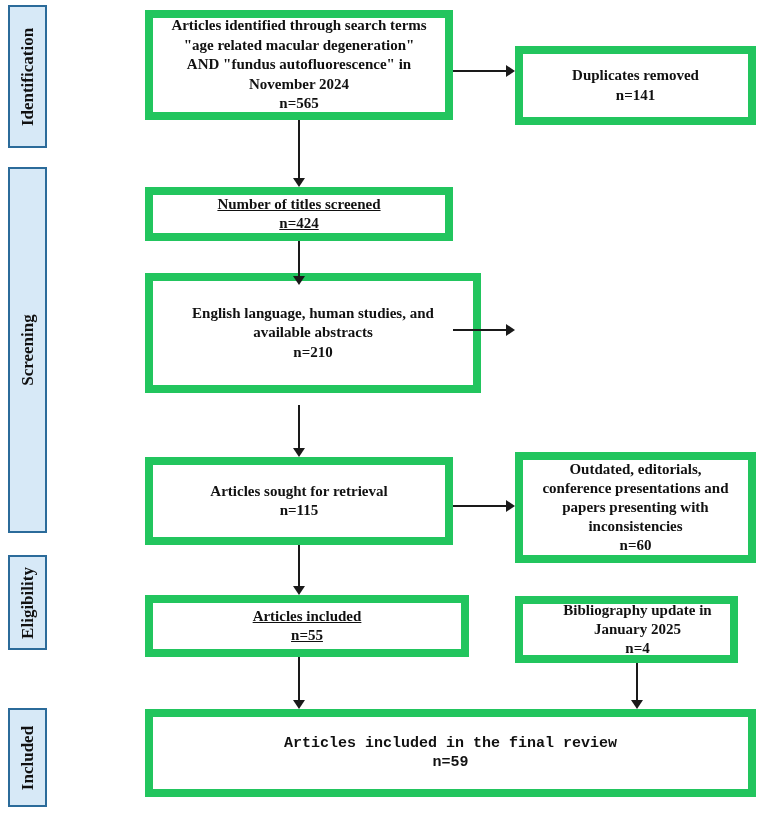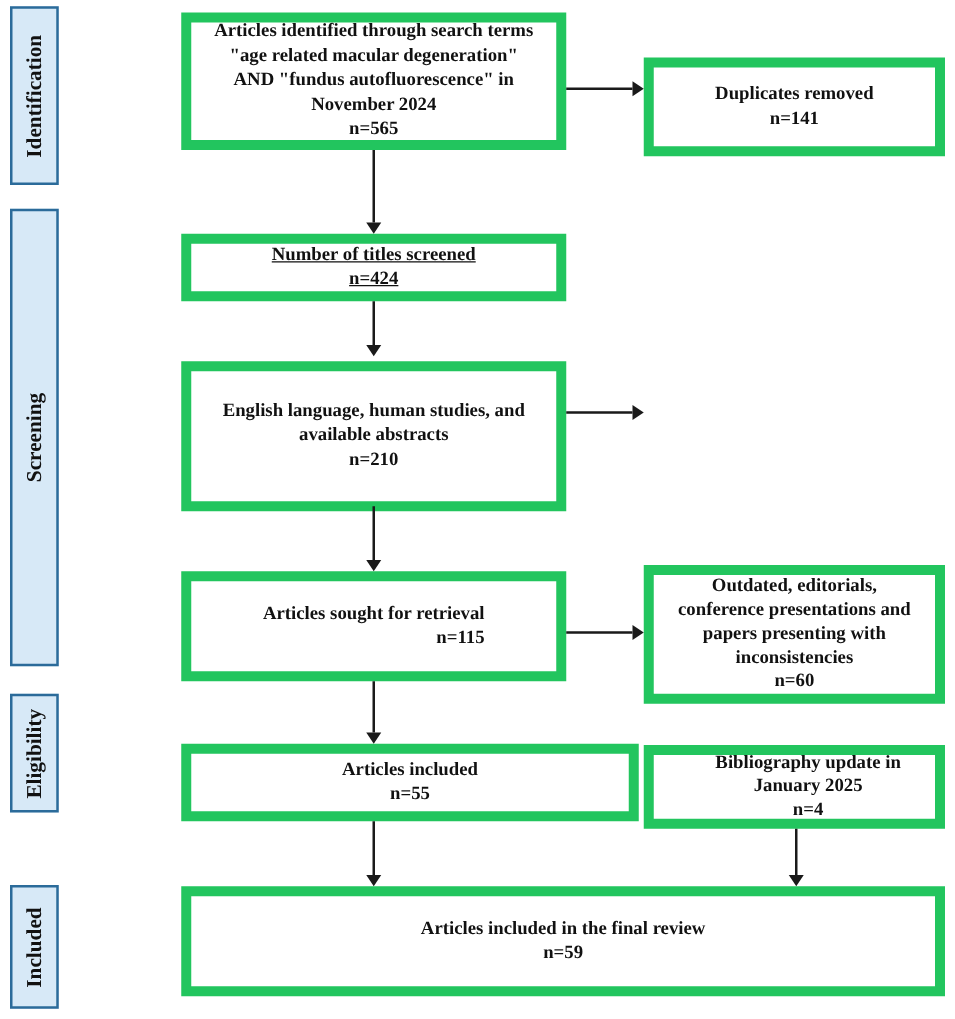--- a/index.html
+++ b/index.html
@@ -61,44 +61,44 @@
 
   <div class="fbox" style="left:145px; top:10px; width:308px; height:110px;">Articles identified through search terms
 "age related macular degeneration"
 AND "fundus autofluorescence" in
 November 2024
 n=565</div>
 
   <div class="fbox" style="left:145px; top:187px; width:308px; height:54px;text-decoration:underline;">Number of titles screened
 n=424</div>
 
-  <div class="fbox" style="left:145px; top:289px; width:308px; height:120px;">English language, human studies, and
+  <div class="fbox" style="left:145px; top:273px; width:336px; height:120px;">English language, human studies, and
 available abstracts
 n=210</div>
 
-  <div class="fbox" style="left:145px; top:457px; width:308px; height:88px;text-align:right;">Articles sought for retrieval
+  <div class="fbox" style="left:145px; top:457px; width:308px; height:88px;">Articles sought for retrieval
 n=115</div>
 
-  <div class="fbox" style="left:145px; top:595px; width:366px; height:62px;">Articles included
+  <div class="fbox" style="left:145px; top:595px; width:324px; height:62px;text-decoration:underline;">Articles included
 n=55</div>
 
-  <div class="fbox" style="left:145px; top:709px; width:611px; height:88px;">Articles included in the final review
+  <div class="fbox" style="left:145px; top:709px; width:611px; height:88px;font-family:Liberation Mono, monospace;">Articles included in the final review
 n=59</div>
 
   <div class="fbox small" style="left:515px; top:33px; width:241px; height:79px;margin-top:13px;">Duplicates removed
 n=141</div>
 
 
   <div class="fbox small" style="left:515px; top:452px; width:241px; height:111px;">Outdated, editorials,
 conference presentations and
 papers presenting with
 inconsistencies
 n=60</div>
 
-  <div class="fbox small" style="left:515px; top:596px; width:241px; height:67px;padding-left:24px;">Bibliography update in
+  <div class="fbox small" style="left:515px; top:596px; width:223px; height:67px;padding-left:24px;">Bibliography update in
 January 2025
 n=4</div>
 
   <div>
     <div class="vline" style="left:298px; top:120px; height:58px;"></div>
     <div class="head-down" style="left:293px; top:178px;"></div>
   </div>
   <div>
     <div class="vline" style="left:298px; top:241px; height:35px;"></div>
     <div class="head-down" style="left:293px; top:276px;"></div>

